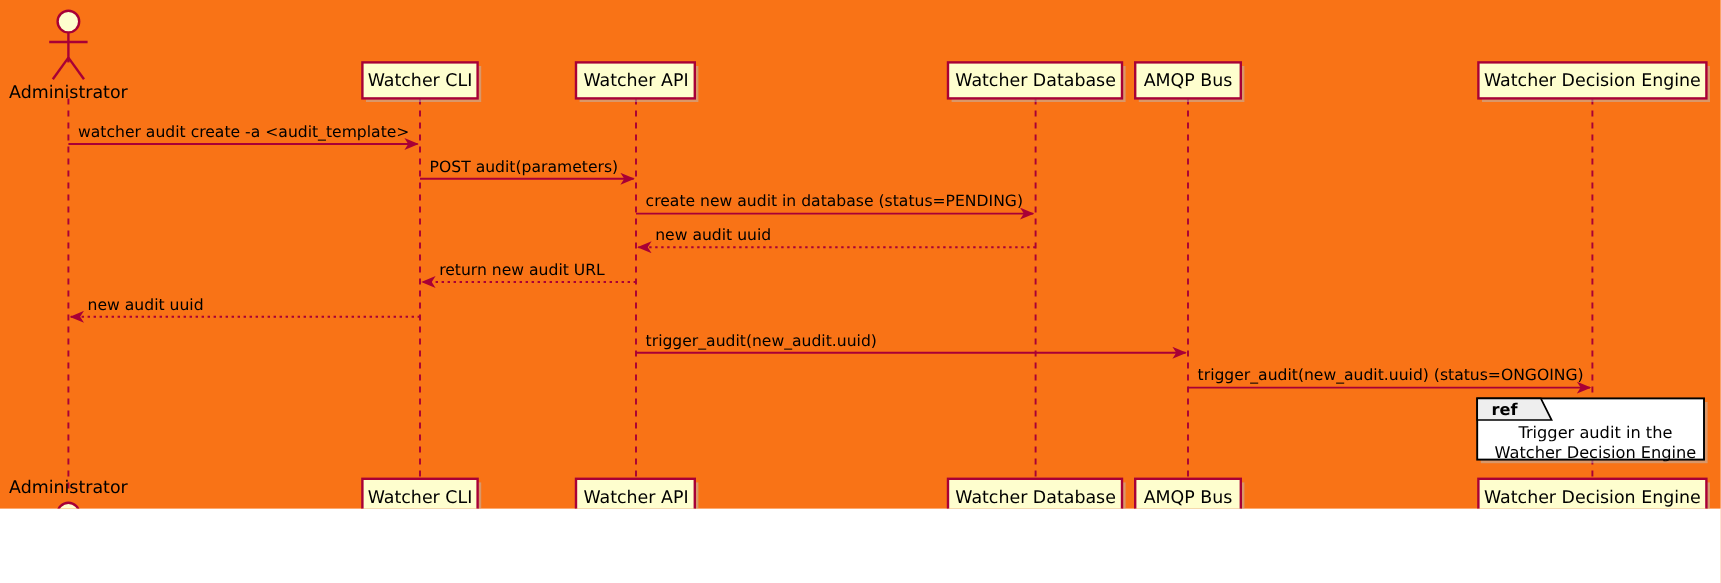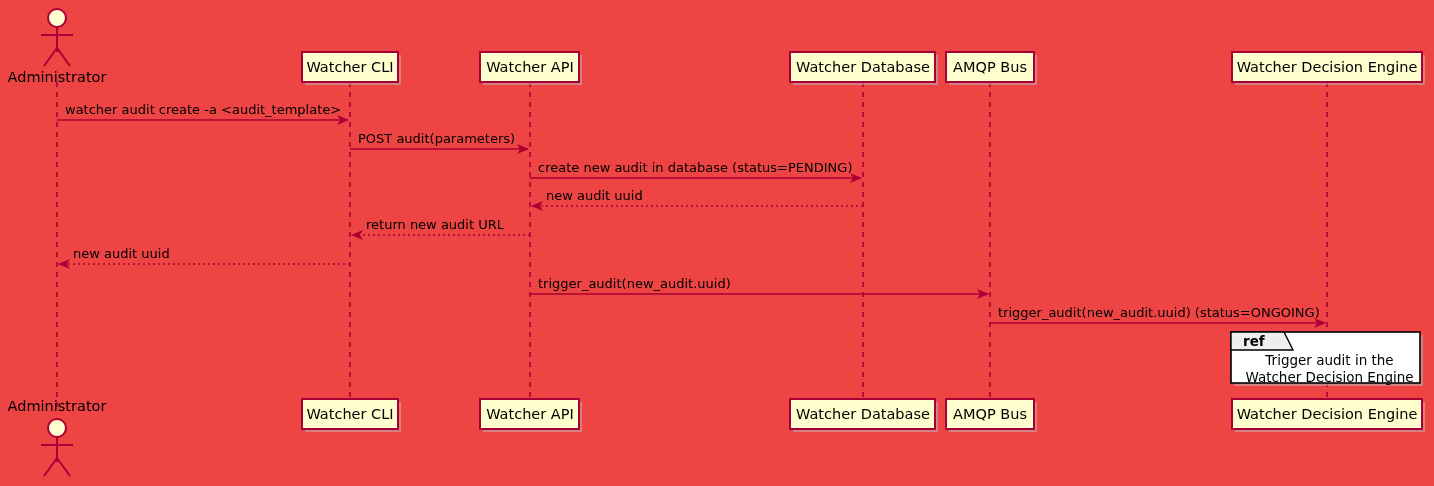--- a/index.html
+++ b/index.html
@@ -6,22 +6,22 @@
     margin: 0;
     padding: 0;
     background: #FFFFFF;
   }
   body {
     font-family: "DejaVu Sans", sans-serif;
   }
   #diagram-root {
     position: relative;
     width: 1434px;
-    height: 486px;
-    background: #ef4444;
+    height: 424px;
+    background: #f97316;
     overflow: hidden;
   }
   svg.diagram-canvas {
     position: absolute;
     left: 0;
     top: 0;
     width: 1434px;
     height: 486px;
     display: block;
   }

